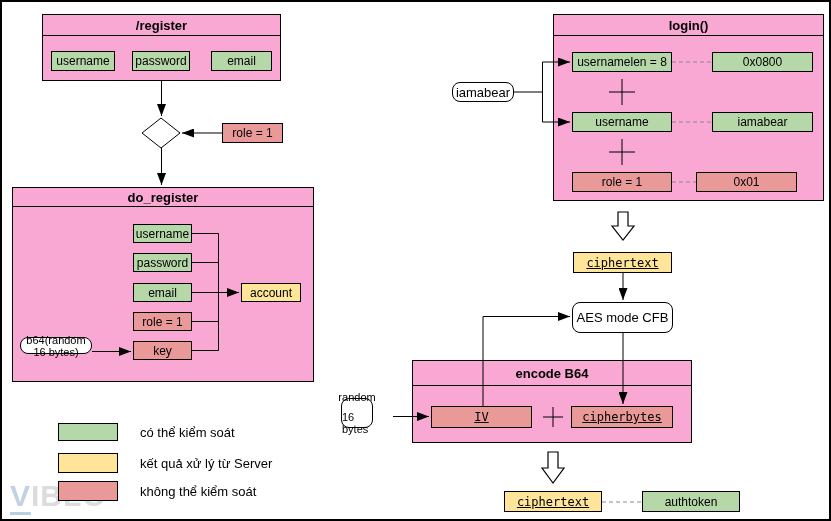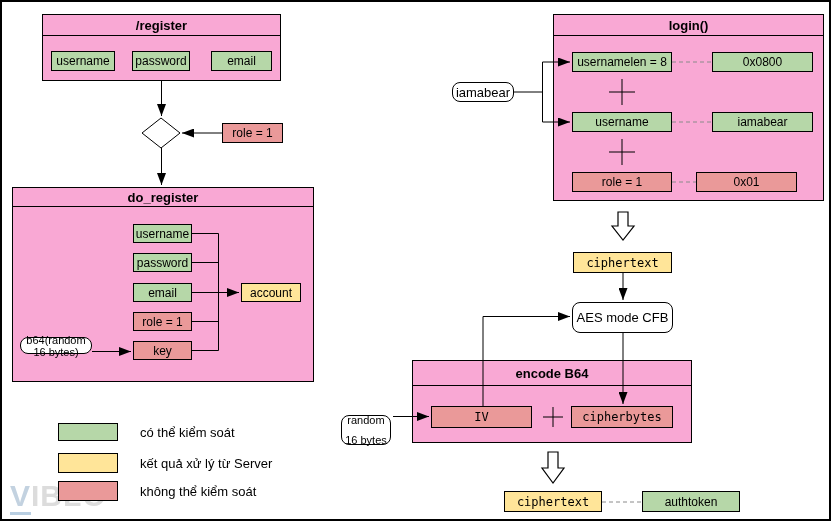--- a/index.html
+++ b/index.html
@@ -13,21 +13,21 @@
   .container-hdr{
     position:absolute;left:0;top:0;width:100%;box-sizing:border-box;
     border-bottom:1px solid #000;display:flex;align-items:center;justify-content:center;
     font-weight:bold;font-size:13px;
   }
   #wires{position:absolute;left:0;top:0;z-index:2;pointer-events:none;}
   .field{
     border:1px solid #000;display:flex;align-items:center;justify-content:center;
     font-size:12px;z-index:3;background:#fff;
   }
-  .mono{font-family:"DejaVu Sans Mono",monospace;font-size:12px;}
+  .mono{font-family:"DejaVu Sans Mono",monospace;font-size:12px;text-decoration:underline;}
   .src{
     border:1px solid #000;border-radius:8px;background:#fff;z-index:3;
     display:flex;flex-direction:column;align-items:center;justify-content:center;
     font-size:13px;line-height:13px;
   }
   .src.small{font-size:11px;line-height:12px;}
   .legend-label{font-size:13px;z-index:3;display:flex;align-items:center;}
   #watermark{
     z-index:0;font-size:30px;font-weight:bold;letter-spacing:1px;
     color:#dcdcdc;user-select:none;
@@ -132,21 +132,21 @@
   <div class="abs field" style="left: 710px; top: 50px; width: 101px; height: 20px; background: rgb(182, 215, 168);">0x0800</div>
   <div class="abs field" style="left: 570px; top: 110px; width: 100px; height: 20px; background: rgb(182, 215, 168);">username</div>
   <div class="abs field" style="left: 710px; top: 110px; width: 101px; height: 20px; background: rgb(182, 215, 168);">iamabear</div>
   <div class="abs field" style="left: 570px; top: 170px; width: 100px; height: 20px; background: rgb(234, 153, 153);">role = 1</div>
   <div class="abs field" style="left: 694px; top: 170px; width: 101px; height: 20px; background: rgb(234, 153, 153);">0x01</div>
 
   <div class="abs field mono" style="left: 571px; top: 250px; width: 99px; height: 21px; background: rgb(255, 229, 153);">ciphertext</div>
   <div class="abs src" style="left:570px;top:300px;width:101px;height:31px;">AES mode CFB</div>
   <div class="abs field mono" style="left: 429px; top: 404px; width: 101px; height: 22px; background: rgb(234, 153, 153);">IV</div>
   <div class="abs field mono" style="left: 569px; top: 404px; width: 102px; height: 22px; background: rgb(234, 153, 153);">cipherbytes</div>
-  <div class="abs src small" style="left:339px;top:413px;width:50px;height:30px;gap:8px;">
+  <div class="abs src small" style="left:339px;top:396px;width:32px;height:30px;gap:8px;">
     <span>random</span>
     <span>16 bytes</span>
   </div>
   <div class="abs field mono" style="left: 502px; top: 489px; width: 98px; height: 21px; background: rgb(255, 229, 153);">ciphertext</div>
   <div class="abs field" style="left: 640px; top: 489px; width: 98px; height: 21px; background: rgb(182, 215, 168);">authtoken</div>
 
   <div class="abs field" style="left: 56px; top: 421px; width: 60px; height: 18px; background: rgb(182, 215, 168);"></div>
   <div class="abs legend-label" style="left:138px;top:422px;height:16px;">có thể kiểm soát</div>
   <div class="abs field" style="left: 56px; top: 451px; width: 60px; height: 20px; background: rgb(255, 229, 153);"></div>
   <div class="abs legend-label" style="left:138px;top:453px;height:16px;">kết quả xử lý từ Server</div>

